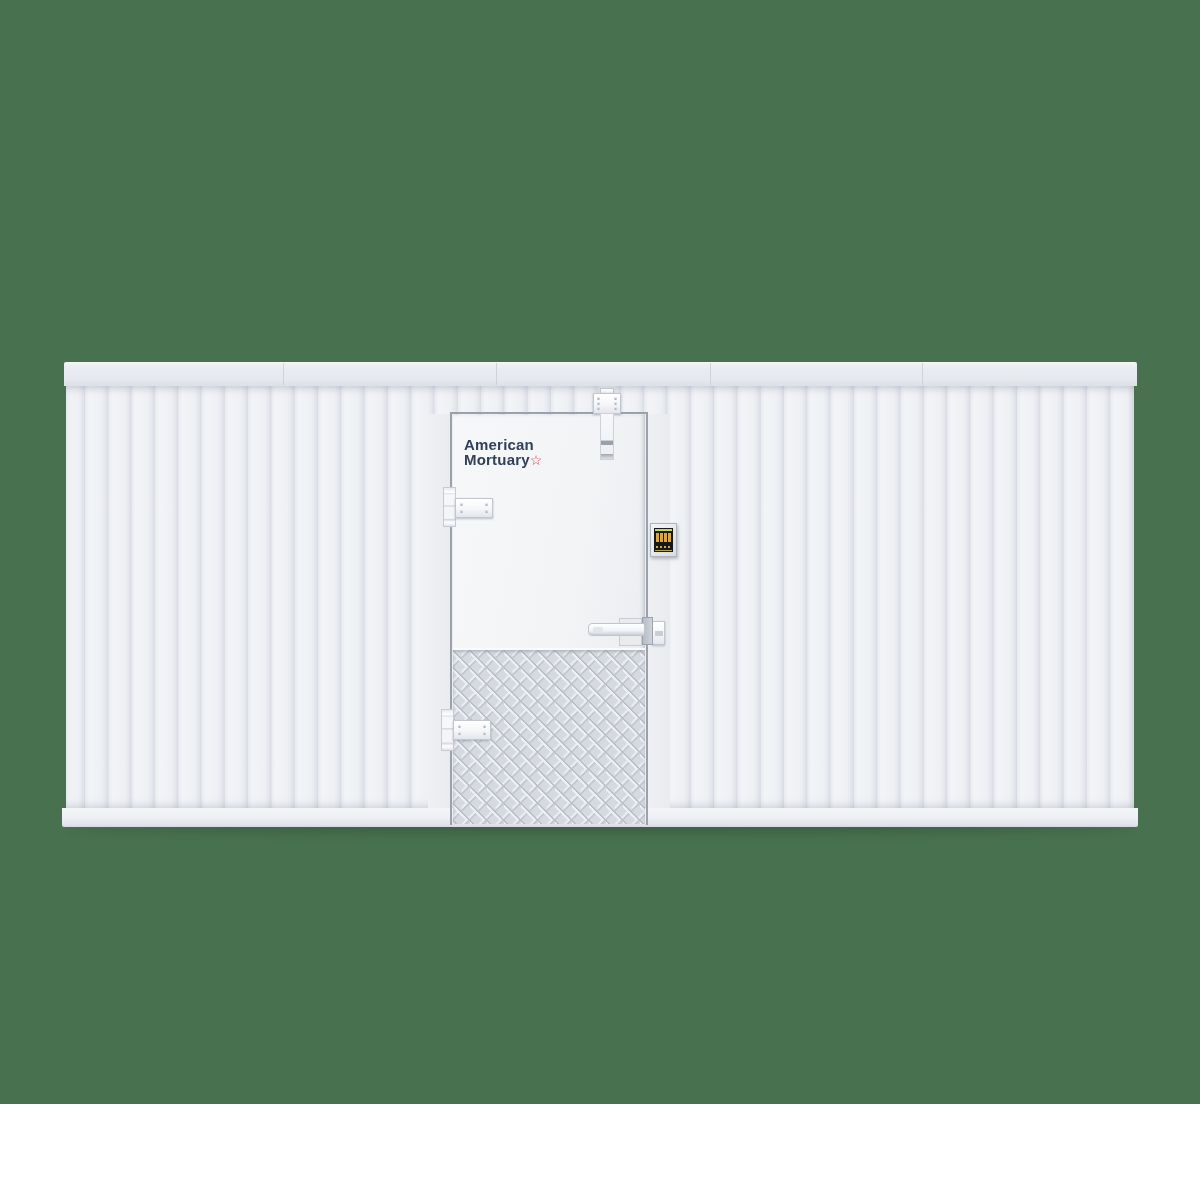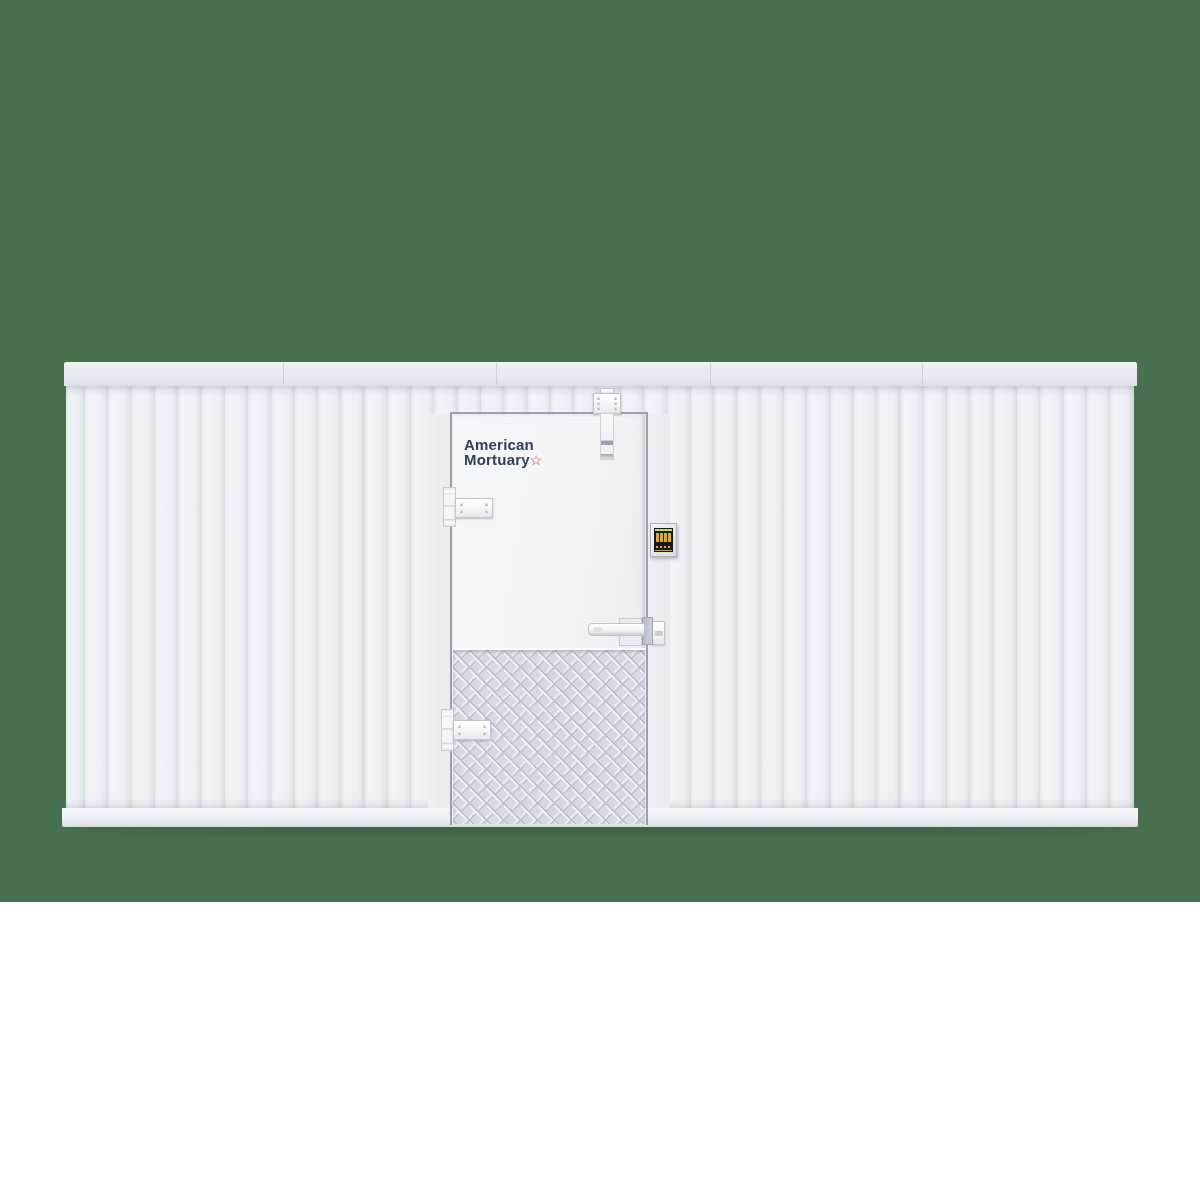--- a/index.html
+++ b/index.html
@@ -4,21 +4,21 @@
 <style>
   :root{
     --bg:#48714F; --panel-face:#f2f4f7; --panel-groove:#dfe3e9; --panel-seam:#d9dce3;
     --cap:#e6e9ee; --trim:#eff1f5; --door-face:#f3f4f6; --frame:#9aa1aa;
     --tread:#d6dae0; --tread-dark:#b9bfc9; --tread-light:#eceef2;
     --hw:#f5f6f8; --hw-border:#c2c7cf; --hw-shadow:#aab0b9;
     --logo-text:#32405a; --logo-accent:#d8424a;
     --screen-bg:#17181b; --screen-amber:#d9a844; --screen-lime:#c9d44a;
   }
   html,body{margin:0;padding:0;}
-  #scene{position:relative;width:1200px;height:902px;background:var(--bg);overflow:hidden;
+  #scene{position:relative;width:1200px;height:1104px;background:var(--bg);overflow:hidden;
          font-family:"Liberation Sans", sans-serif;}
   .abs{position:absolute;}
 
   
   #unit-shadow{left:70px;top:824px;width:1062px;height:9px;background:rgba(20,40,25,.25);
                border-radius:50%;filter:blur(4px);}
   #top-cap{left:64px;top:362px;width:1073px;height:24px;
            background:linear-gradient(180deg,#f4f6f8 0%,#e9ecf0 25%,var(--cap) 70%,#dde1e7 100%);
            border-radius:2px 2px 0 0;}
   .cap-seam{top:1px;width:1px;height:22px;background:#c7ccd3;opacity:.8;}

